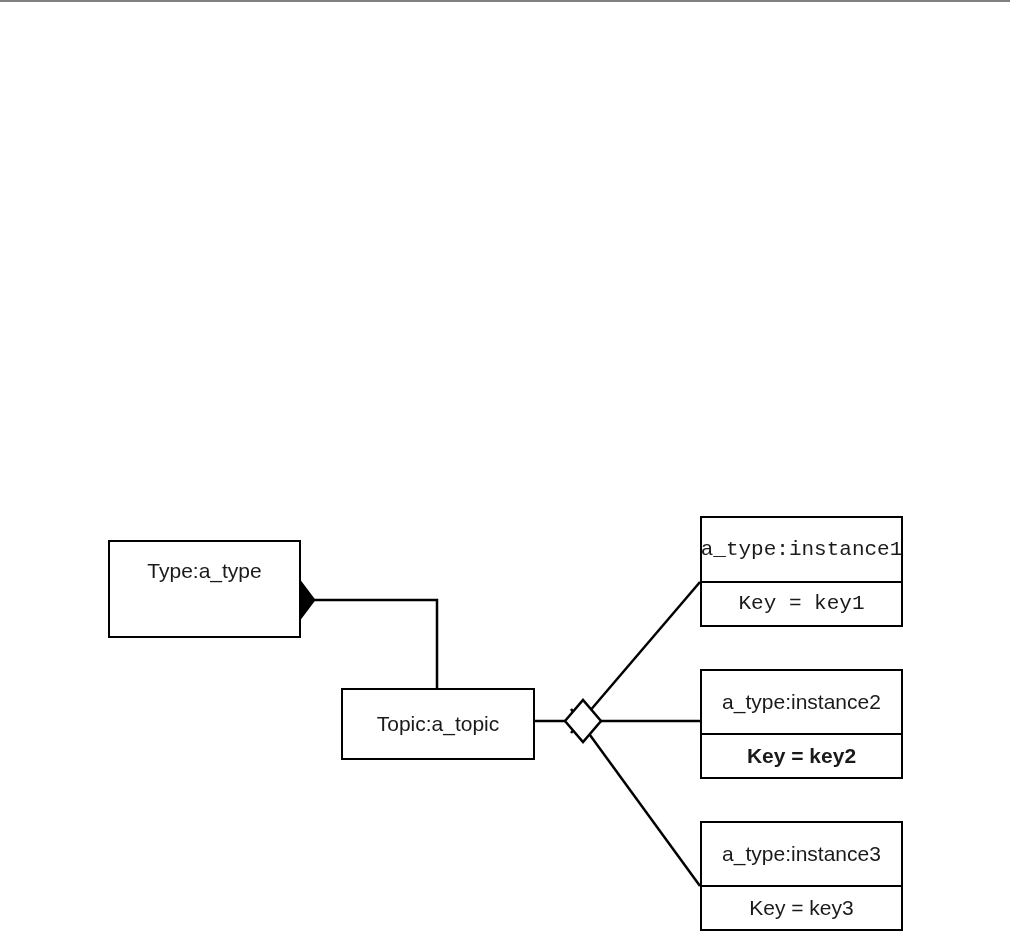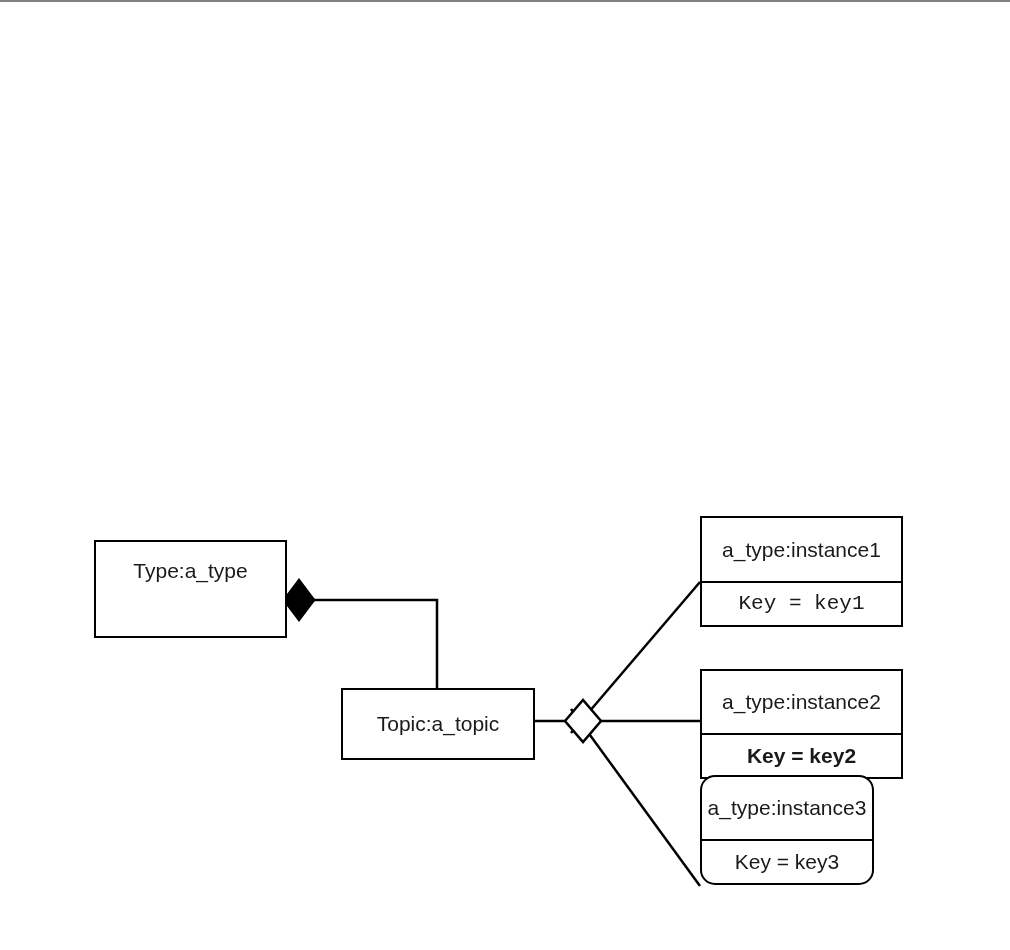--- a/index.html
+++ b/index.html
@@ -48,36 +48,36 @@
     font-size: 21px;
     line-height: 1.1;
     white-space: nowrap;
     box-sizing: border-box;
     padding: 0 6px;
   }
   .compartment.divided {
     border-top: 2px solid #000000;
   }
   
-  #node-type        { left: 94px;  top: 538px; width: 193px; height: 98px; }
+  #node-type        { left: 108px;  top: 538px; width: 193px; height: 98px; }
   #node-type .c0    { height: 57px; }
   #node-type .c1    { height: 41px; }
 
   #node-topic       { left: 341px; top: 686px; width: 194px; height: 72px; }
   #node-topic .c0   { height: 100%; }
 
   #node-instance1   { left: 700px; top: 514px; width: 203px; height: 111px; }
-  #node-instance1 .c0 { height: 65px; }
+  #node-instance1 .c0 { height: 65px; font-family: Liberation Mono, monospace; }
   #node-instance1 .c1 { height: 46px; font-family: Liberation Mono, monospace; }
 
   #node-instance2   { left: 700px; top: 667px; width: 203px; height: 110px; }
   #node-instance2 .c0 { height: 64px; }
   #node-instance2 .c1 { height: 46px; font-weight: bold; }
 
-  #node-instance3   { left: 700px; top: 773px; width: 174px; height: 110px; border-radius: 15px; }
+  #node-instance3   { left: 700px; top: 819px; width: 203px; height: 110px; }
   #node-instance3 .c0 { height: 64px; }
   #node-instance3 .c1 { height: 46px; }
 </style>
 </head>
 <body>
 
 <div id="canvas">
 
   <svg id="edges" width="1010" height="950" viewBox="0 0 1010 950" xmlns="http://www.w3.org/2000/svg">
 

